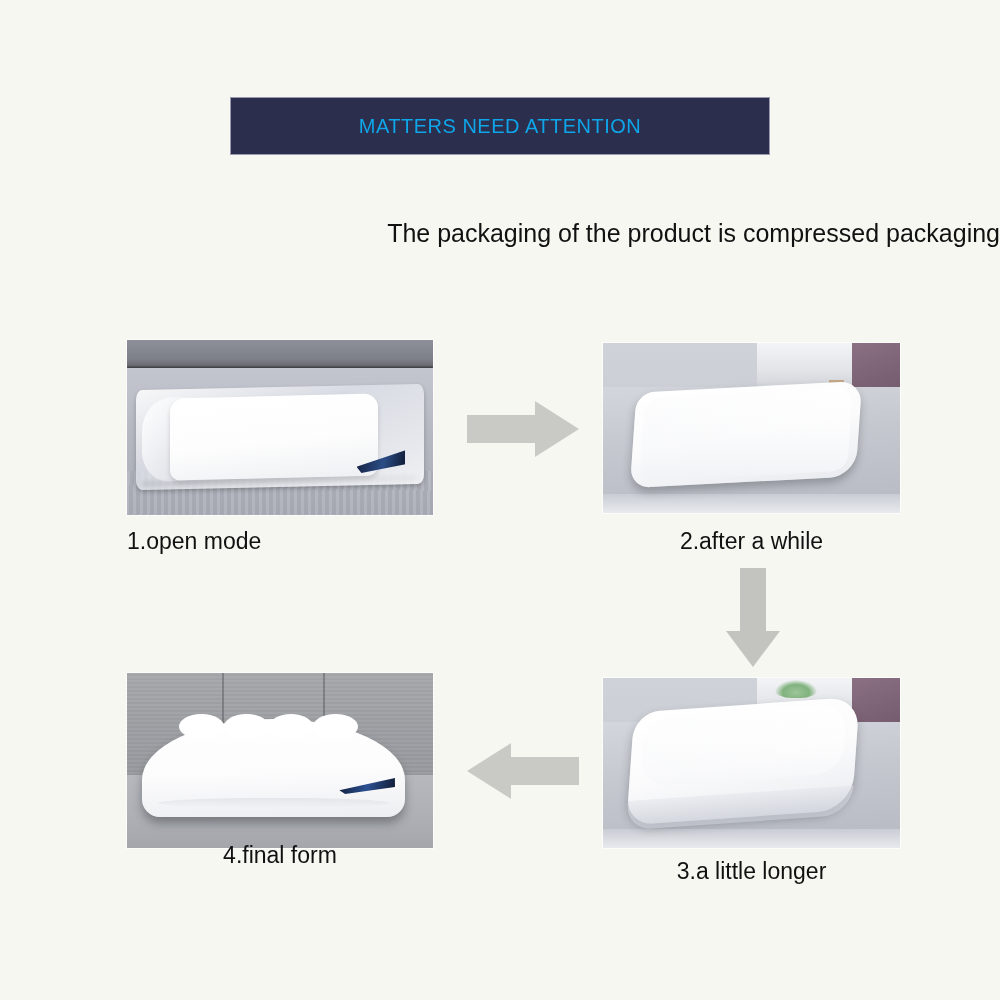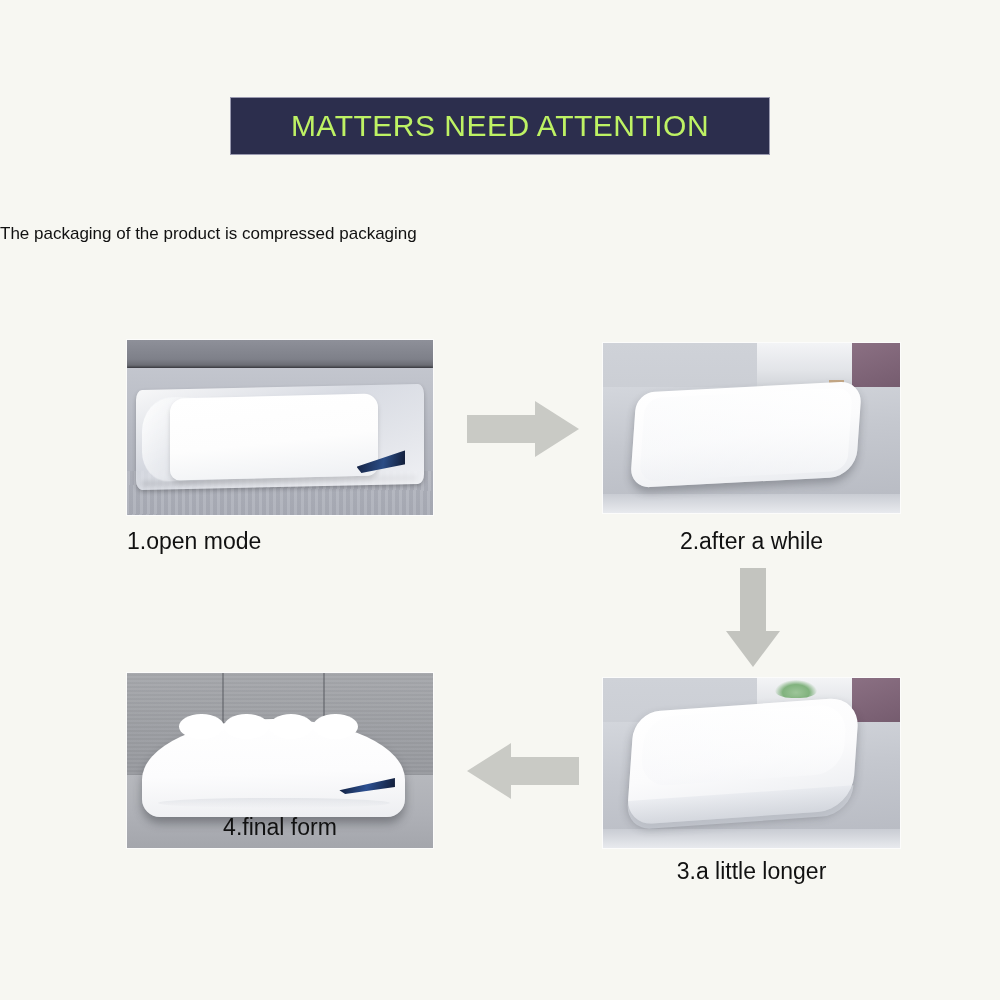--- a/index.html
+++ b/index.html
@@ -16,32 +16,32 @@
   
   #title-banner {
     position:absolute;
     left:230px; top:97px;
     width:540px; height:58px;
     background:#2c2e4d;
     border:1px solid #9a9ab0;
     display:flex; align-items:center; justify-content:center;
   }
   #title-banner .title-text {
-    color:#bef264;
-    font-size:30px;
+    color:#0ea5e9;
+    font-size:20px;
     letter-spacing:0.5px;
     white-space:nowrap;
   }
 
   
   #subtitle {
     position:absolute;
     left:0; top:218px; width:1000px;
-    text-align:left;
-    font-size:17px;
+    text-align:right;
+    font-size:25px;
     line-height:31px;
     color:#111;
   }
   #subtitle .line { display:block; }
 
   
   .panel {
     position:absolute;
     overflow:hidden;
     background:#b9bcc4;
@@ -224,21 +224,21 @@
   
   .caption {
     position:absolute;
     font-size:23px;
     color:#111;
     white-space:nowrap;
   }
   #caption-1 { left:127px; top:528px; width:306px; }
   #caption-2 { left:603px; top:528px; width:297px; text-align:center; }
   #caption-3 { left:603px; top:858px; width:297px; text-align:center; }
-  #caption-4 { left:127px; top:814px; width:306px; text-align:center; }
+  #caption-4 { left:127px; top:842px; width:306px; text-align:center; }
 
   
   .arrow { position:absolute; }
   .arrow svg { display:block; }
 
   #arrow-right { left:463px; top:398px; width:120px; height:62px; }
   #arrow-down  { left:722px; top:565px; width:62px; height:105px; }
   #arrow-left  { left:463px; top:740px; width:120px; height:62px; }
 </style>
 </head>

